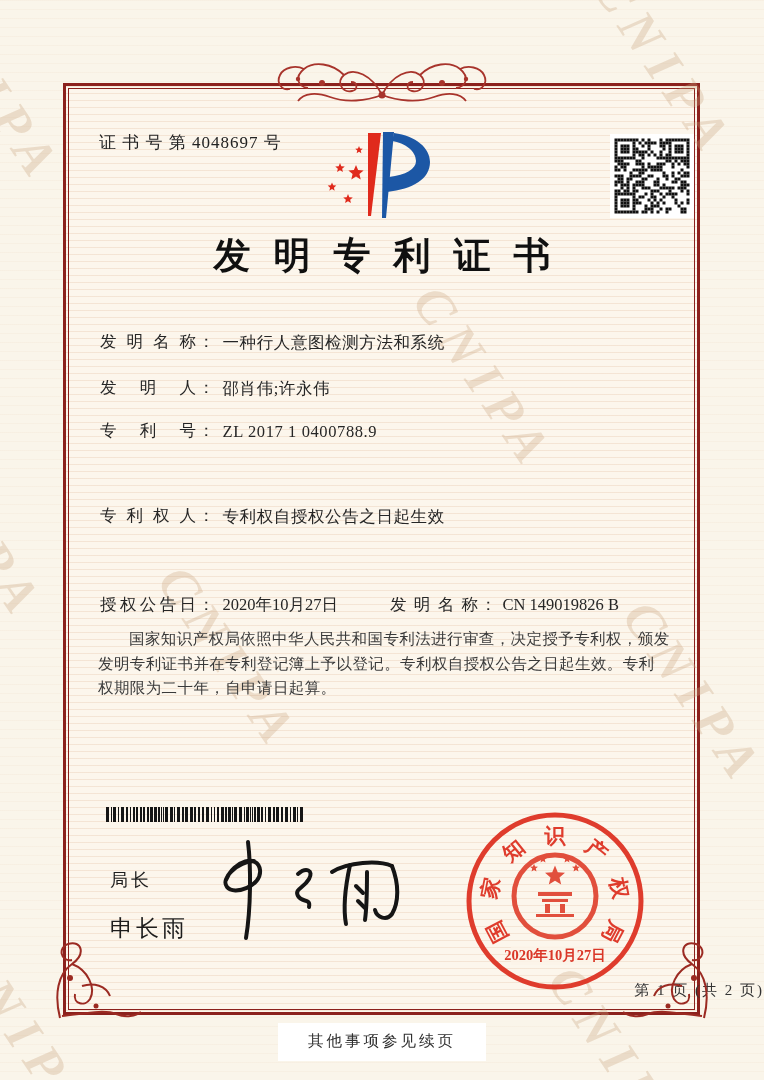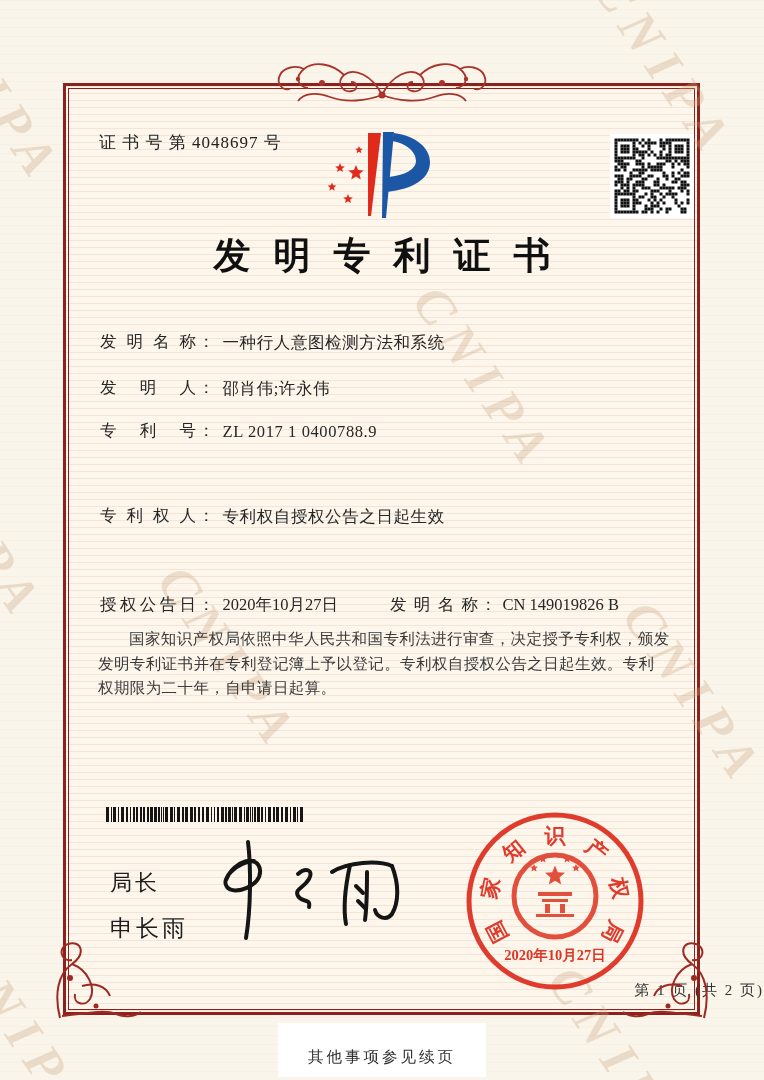--- a/index.html
+++ b/index.html
@@ -38,28 +38,28 @@
   .row { position:absolute; left:100px; font-size:16.5px; color:#262626; }
   .row .lbl { display:inline-block; width:96px; text-align:justify; text-align-last:justify; vertical-align:top; }
   .row .col { display:inline-block; vertical-align:top; margin:0 8px 0 2px; }
   .row .val { display:inline-block; width:468px; vertical-align:top; letter-spacing:0.6px; line-height:23px; }
   .row-grant-right { position:absolute; left:390px; font-size:16.5px; color:#262626; }
   .row-grant-right .lbl { display:inline-block; width:88px; text-align:justify; text-align-last:justify; vertical-align:top; }
   .row-grant-right .col { display:inline-block; margin:0 6px 0 2px; }
   .paras { position:absolute; left:98px; top:627px; width:572px; }
   .paras p { margin:0 0 7px 0; text-indent:2em; font-size:15.5px; line-height:24.5px; color:#3a3a3a; letter-spacing:0.4px; }
   .barcode { position:absolute; left:106px; top:807px; }
-  .sig-title { position:absolute; left:110px; top:868px; font-size:22px; letter-spacing:3px; color:#1d1d1d; }
+  .sig-title { position:absolute; left:110px; top:868px; font-size:18px; letter-spacing:3px; color:#1d1d1d; }
   .sig-name  { position:absolute; left:110px; top:913px; font-size:23px; letter-spacing:3px; color:#1d1d1d; }
   .sig-draw { position:absolute; left:202px; top:836px; }
   .seal { position:absolute; left:462px; top:808px; opacity:0.93; z-index:4; }
   .page-info { position:absolute; top:981px; left:0; width:100%; text-align:right; font-size:15px; letter-spacing:2px; color:#333; }
   .note {
     position:absolute; top:1023px; left:50%; transform:translateX(-50%);
-    background:#ffffff; padding:24px 30px 9px 30px; font-size:15.5px; letter-spacing:3px; color:#2f2f2f;
+    background:#ffffff; padding:8px 30px 9px 30px; font-size:15.5px; letter-spacing:3px; color:#2f2f2f;
     z-index:5; white-space:nowrap;
   }
   .ornament-top { position:absolute; left:260px; top:55px; z-index:3; }
   .corner-fl { position:absolute; z-index:3; }
   .corner-fl.left { left:48px; top:936px; }
   .corner-fl.right { left:620px; top:936px; transform:scaleX(-1); }
 </style>
 </head>
 <body>
 

